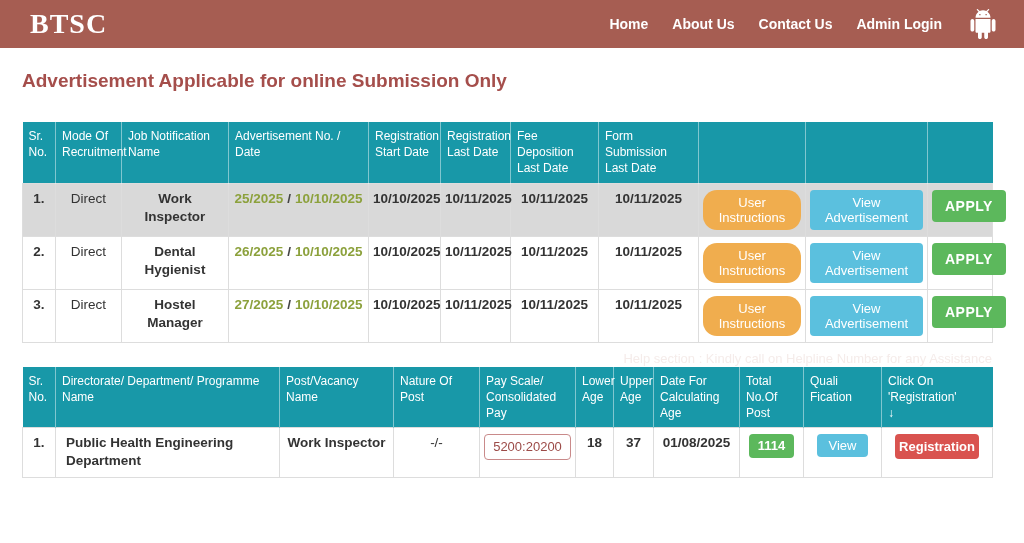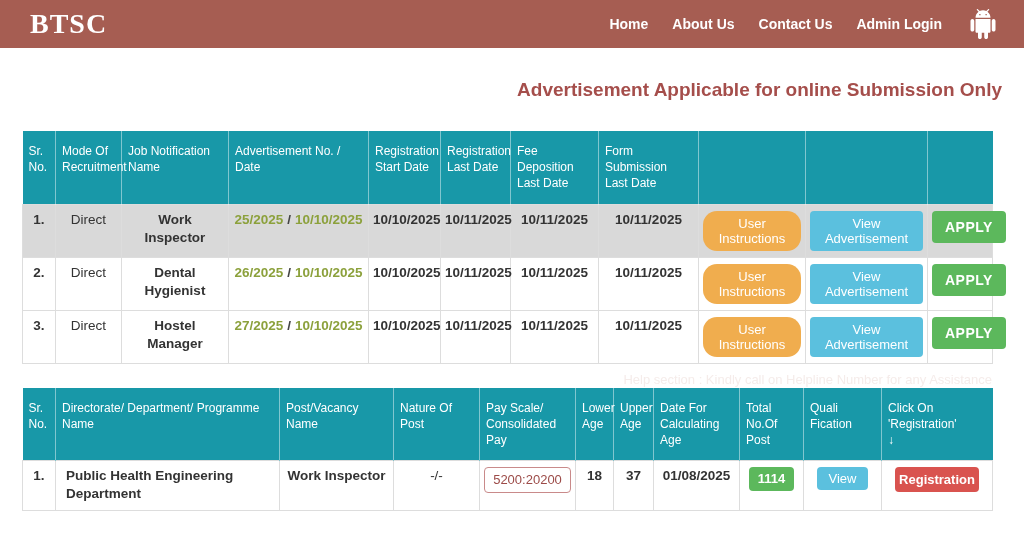--- a/index.html
+++ b/index.html
@@ -14,24 +14,24 @@
   .android-wrap { margin-left: 26px; cursor: pointer; display: flex; align-items: center; }
 
   
   .breadcrumb-bar { height: 40px; background: #F7F5F3; border-bottom: 1px solid #E8E4E1; display: flex; align-items: center; padding: 0 30px; gap: 7px; font-size: 13.5px; }
   .crumb-home-icon { display: inline-flex; }
   .crumb-link { color: #A97C72; cursor: pointer; }
   .crumb-sep { color: #333; font-weight: 700; }
   .crumb-current { color: #333; font-weight: 700; }
 
   .main { padding: 0 22px; }
-  .page-title { text-align: right; color: #A54E4B; font-weight: 700; font-size: 19px; margin-top: 29px; line-height: 26px; margin-bottom: 28px; }
+  .page-title { text-align: left; color: #A54E4B; font-weight: 700; font-size: 19px; margin-top: 20px; line-height: 26px; margin-bottom: 28px; }
 
   table { border-collapse: collapse; table-layout: fixed; width: 970px; }
-  th { background: #1898A8; color: #fff; font-weight: 400; font-size: 12px; text-align: left; vertical-align: top; padding: 12px 6px; border-left: 1px solid rgba(255,255,255,.45); line-height: 1.35; }
+  th { background: #1898A8; color: #fff; font-weight: 400; font-size: 12px; text-align: left; vertical-align: top; padding: 6px 6px; border-left: 1px solid rgba(255,255,255,.45); line-height: 1.35; }
   th:first-child { border-left: none; }
   td { border: 1px solid #DDDDDD; font-size: 13.5px; color: #333; text-align: center; vertical-align: top; padding: 6px 4px; line-height: 1.35; background-clip: padding-box; }
   .t1 thead tr { height: 59px; }
   .t1 tbody tr { height: 45px; }
   .t2 thead tr { height: 56px; }
   .t2 tbody tr { height: 49px; }
   tr.hl td { background: #D9D9D9; }
   .b { font-weight: 700; }
   .adv { color: #8CA13C; font-weight: 700; }
   .adv-sep { color: #444; font-weight: 700; padding: 0 4px; }

